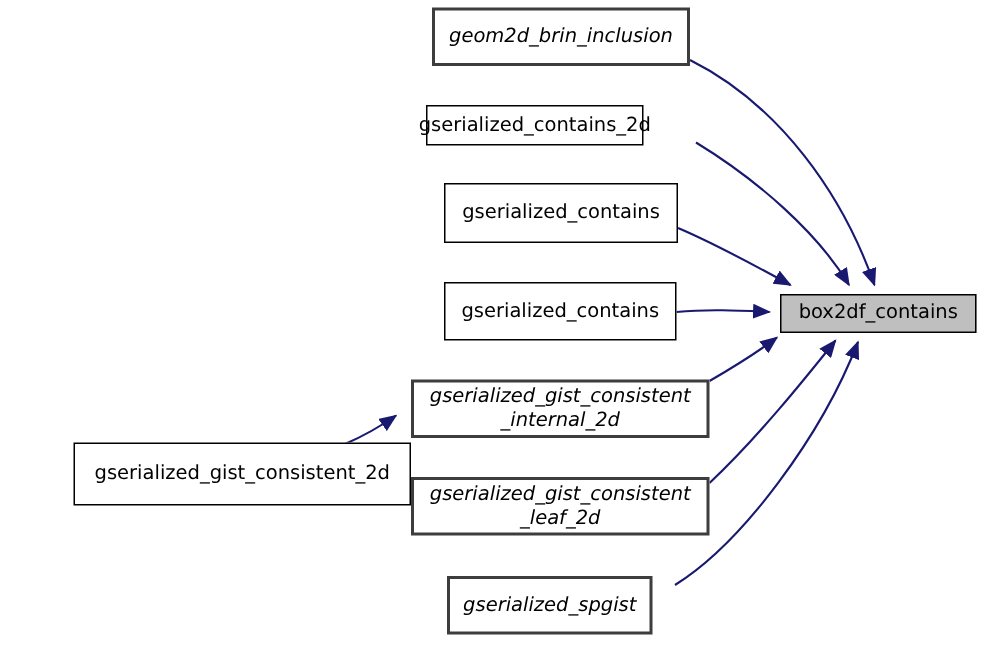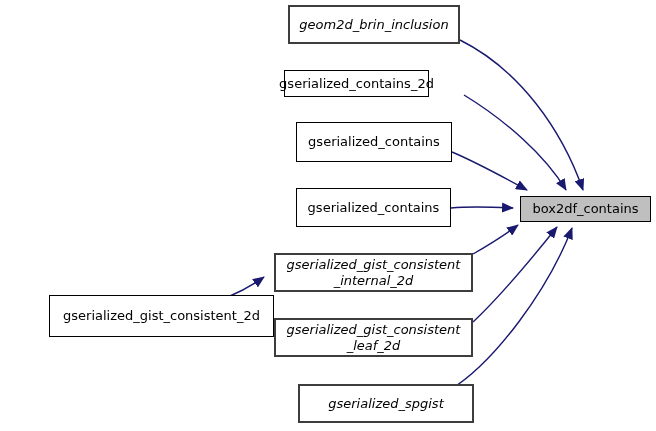--- a/index.html
+++ b/index.html
@@ -85,21 +85,21 @@
         <div class="label-line">gserialized_contains</div>
       </div>
       <div class="node thick" style="left: 274px; top: 253px; width: 199px; height: 39px;">
         <div class="label-line">gserialized_gist_consistent</div>
         <div class="label-line">_internal_2d</div>
       </div>
       <div class="node thick" style="left: 274px; top: 318px; width: 199px; height: 39px;">
         <div class="label-line">gserialized_gist_consistent</div>
         <div class="label-line">_leaf_2d</div>
       </div>
-      <div class="node thick" style="left: 298px; top: 384px; width: 176px; height: 39px;">
+      <div class="node thick" style="left: 298px; top: 384px; width: 137px; height: 39px;">
         <div class="label-line">gserialized_spgist</div>
       </div>
       <div class="node" style="left: 5px; top: 295px; width: 225px; height: 42px; margin-left: 44px;">
         <div class="label-line">gserialized_gist_consistent_2d</div>
       </div>
       <div class="node target" style="left: 520px; top: 196px; width: 131px; height: 26px;">
         <div class="label-line">box2df_contains</div>
       </div>
     </div>
 </div>

